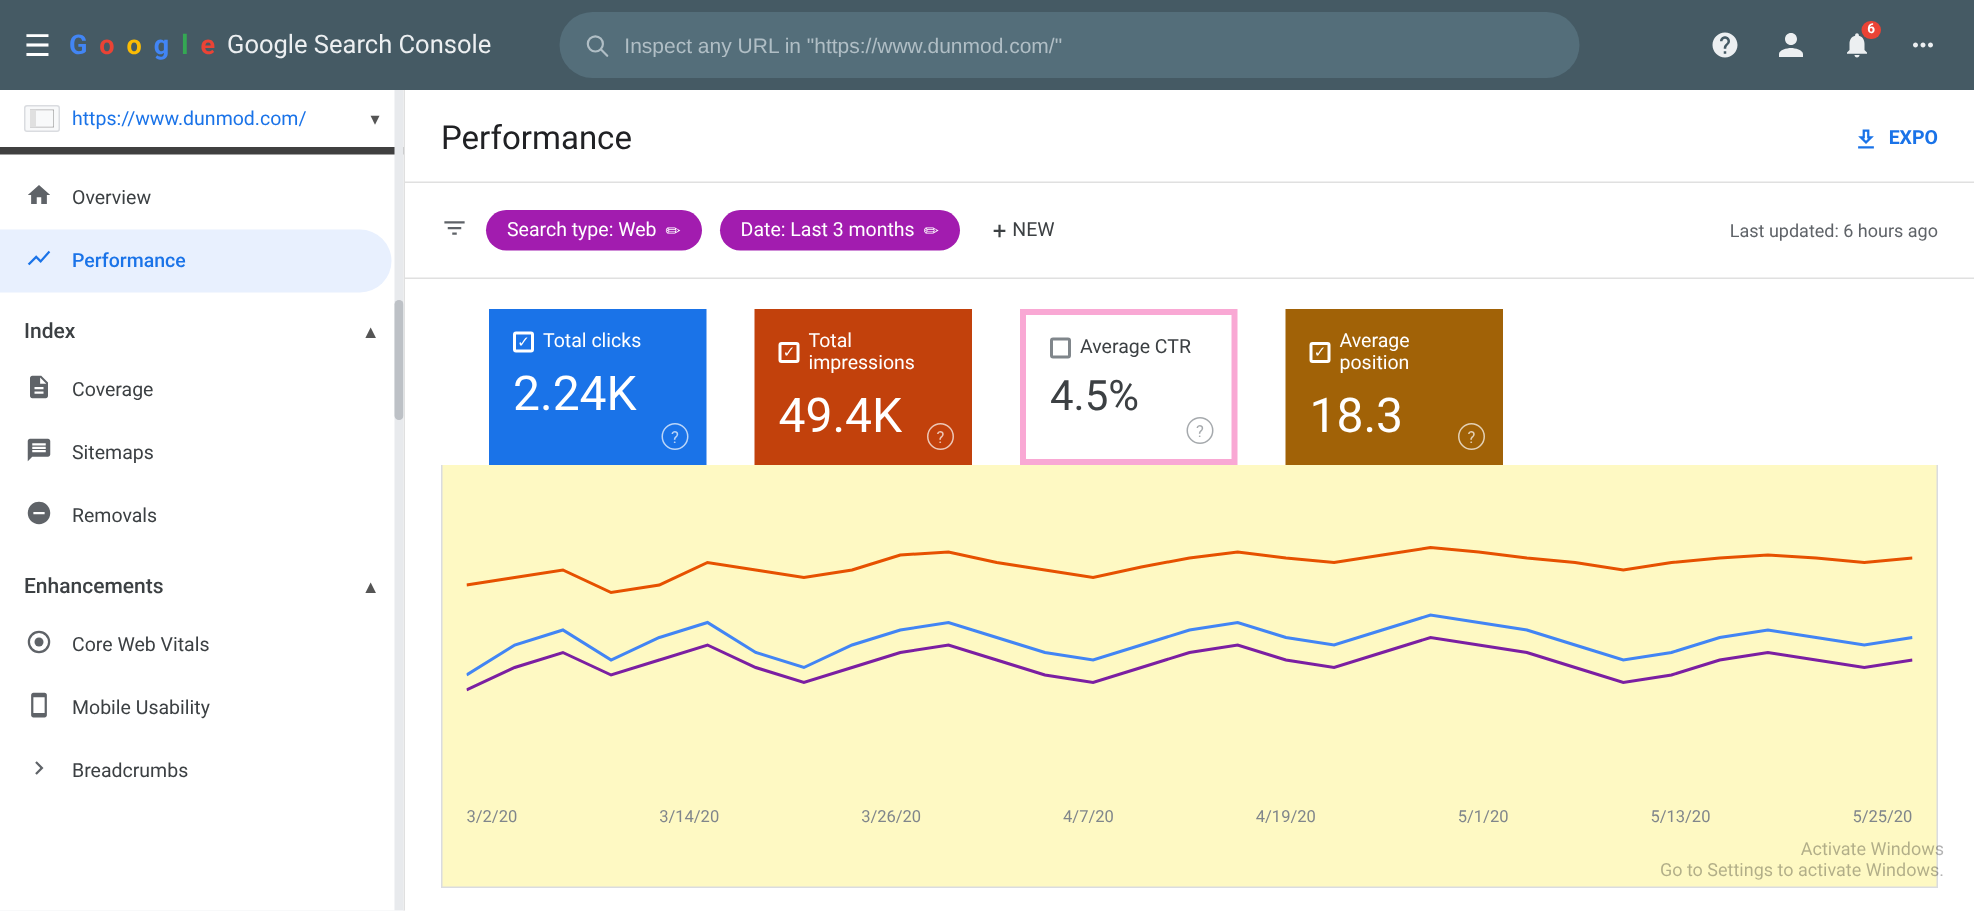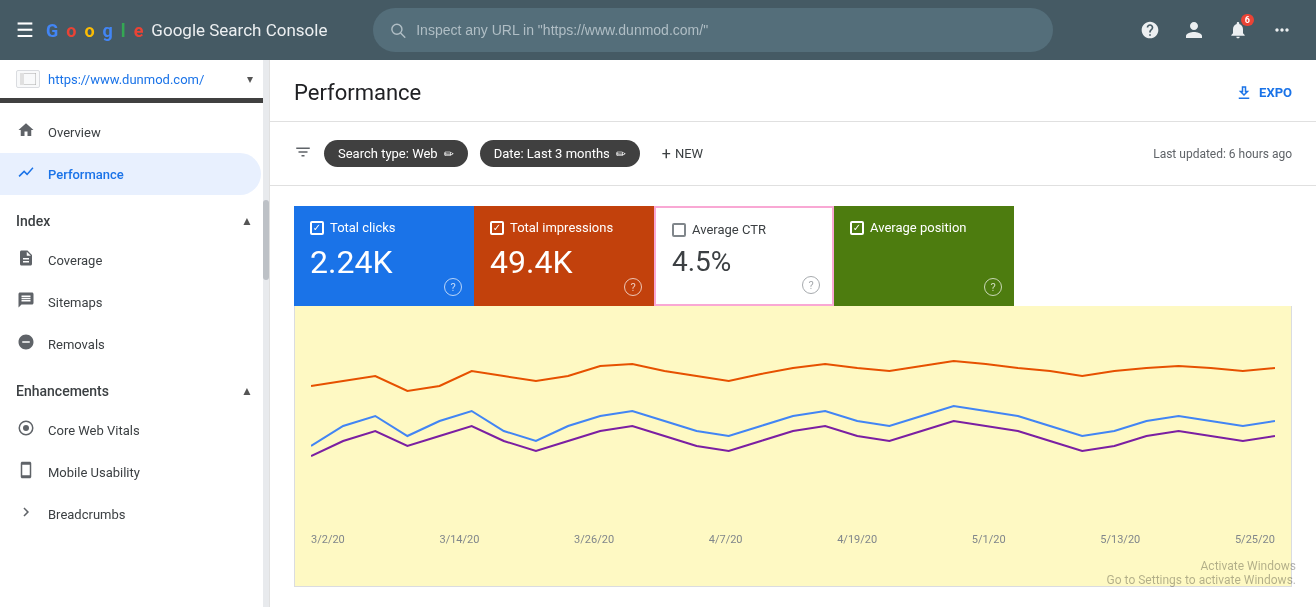--- a/index.html
+++ b/index.html
@@ -167,21 +167,21 @@
     
     .filters-bar {
       display: flex;
       align-items: center;
       padding: 16px 24px;
       gap: 12px;
       border-bottom: 1px solid #e0e0e0;
     }
     .filter-icon { color: #555; font-size: 16px; cursor: pointer; }
     .filter-chip {
-      background: #404040;
+      background: #a21caf;
       color: #fff;
       border-radius: 16px;
       padding: 6px 14px;
       font-size: 13px;
       display: flex;
       align-items: center;
       gap: 6px;
       cursor: pointer;
     }
     .filter-chip .edit-icon { font-size: 12px; }
@@ -201,30 +201,31 @@
       font-size: 12px;
     }
 
     
     .metrics-row {
       display: flex;
       padding: 20px 24px 0;
       gap: 0;
     }
     .metric-card {
-      width: 180px;
+      width: 145px;
       min-height: 100px;
       padding: 14px 16px;
       cursor: pointer;
       position: relative;
+      margin-left: 32px;
     }
     .metric-card.blue { background: #1a73e8; color: #fff; }
     .metric-card.purple { background: #c2410c; color: #fff; }
-    .metric-card.white { background: #fff; color: #3c4043; border: 2px solid #f9a8d4; }
-    .metric-card.orange { background: #4d7c0f; color: #fff; }
+    .metric-card.white { background: #fff; color: #3c4043; border: 4px solid #f9a8d4; }
+    .metric-card.orange { background: #a16207; color: #fff; }
 
     .metric-header {
       display: flex;
       align-items: center;
       gap: 6px;
       margin-bottom: 8px;
       font-size: 13px;
     }
     .metric-checkbox {
       width: 14px; height: 14px;
@@ -499,20 +500,21 @@
         </div>
         <div class="metric-value" style="color:#3c4043;font-size:28px;">4.5%</div>
         <div class="metric-help" style="color:#80868b;border-color:#80868b;">?</div>
       </div>
 
       <div class="metric-card orange">
         <div class="metric-header">
           <div class="metric-checkbox checked"></div>
           <span>Average position</span>
         </div>
+        <div class="metric-value">18.3</div>
         <div class="metric-help">?</div>
       </div>
     </div>
 
     <div class="chart-area">
       <svg class="chart-svg" viewBox="0 0 900 200" preserveAspectRatio="none">
 
         <polyline fill="none" stroke="#4285f4" stroke-width="2" points="0,120 30,100 60,90 90,110 120,95 150,85 180,105 210,115 240,100 270,90 300,85 330,95 360,105 390,110 420,100 450,90 480,85 510,95 540,100 570,90 600,80 630,85 660,90 690,100 720,110 750,105 780,95 810,90 840,95 870,100 900,95"></polyline>
 
         <polyline fill="none" stroke="#7b1fa2" stroke-width="2" points="0,130 30,115 60,105 90,120 120,110 150,100 180,115 210,125 240,115 270,105 300,100 330,110 360,120 390,125 420,115 450,105 480,100 510,110 540,115 570,105 600,95 630,100 660,105 690,115 720,125 750,120 780,110 810,105 840,110 870,115 900,110"></polyline>

